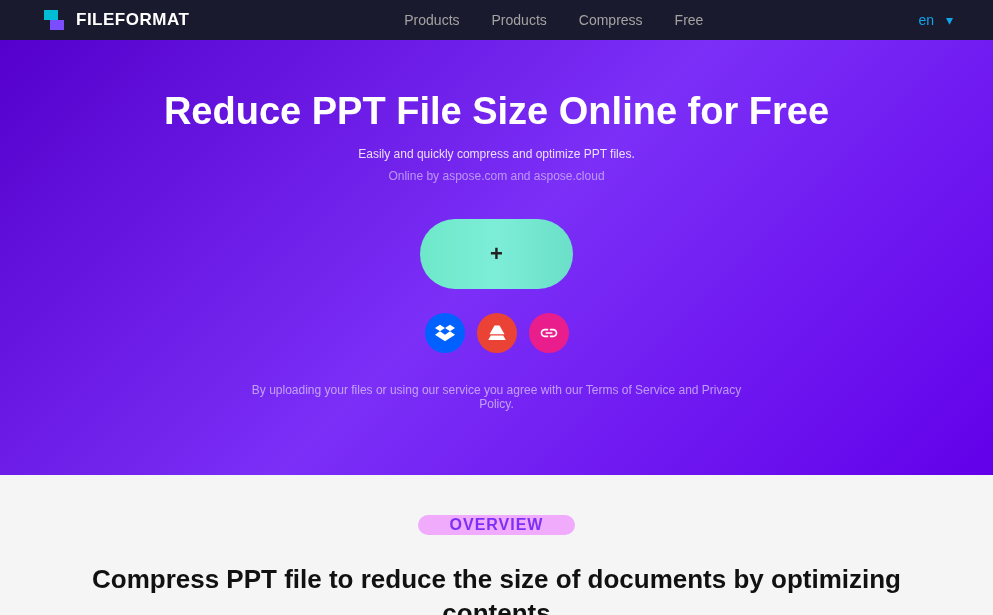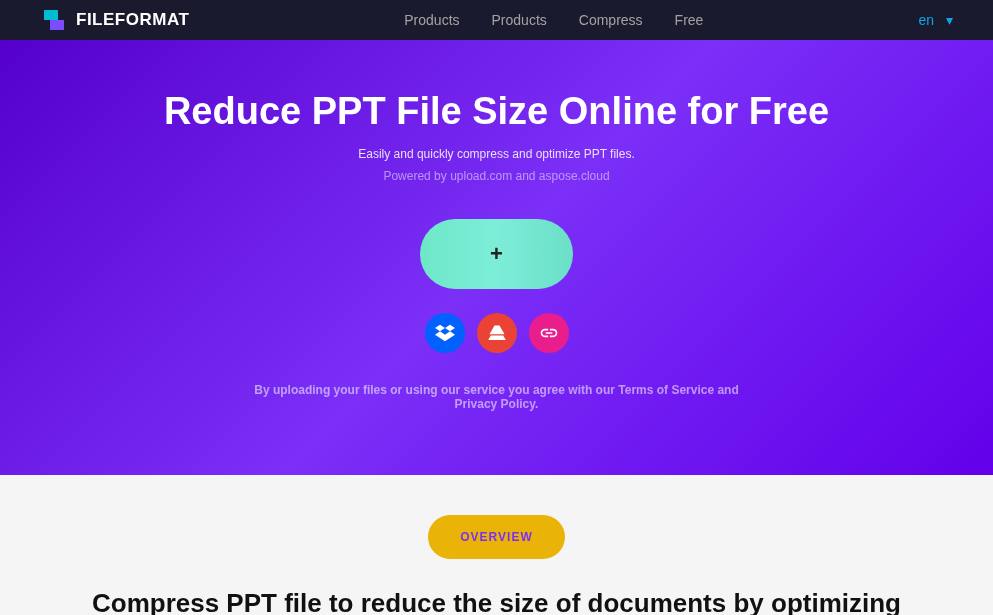--- a/index.html
+++ b/index.html
@@ -112,35 +112,34 @@
       font-size: 18px;
       color: white;
     }
     .cloud-dropbox { background: #0061ff; }
     .cloud-gdrive { background: #ea4335; }
     .cloud-link { background: #e91e8c; }
     .hero-terms {
       color: rgba(255,255,255,0.55);
       font-size: 12px;
       max-width: 500px;
-      font-weight: bold;
     }
 
     
     .content-section {
       background: #f5f5f5;
       padding: 40px 80px 30px;
       text-align: center;
     }
     .overview-badge {
-      background: #eab308;
+      background: #f0abfc;
       color: #7b2ff7;
       border-radius: 30px;
-      padding: 15px 32px;
-      font-size: 12px;
+      padding: 1px 32px;
+      font-size: 16px;
       font-weight: 600;
       letter-spacing: 1px;
       display: inline-block;
       margin-bottom: 28px;
     }
     .content-title {
       font-size: 26px;
       font-weight: bold;
       color: #111;
       margin-bottom: 20px;
@@ -169,21 +168,21 @@
   </div>
   <div class="navbar-lang">
     <span>en</span>
     <span>▾</span>
   </div>
 </nav>
 
 <section class="hero">
   <h1 class="hero-title">Reduce PPT File Size Online for Free</h1>
   <p class="hero-subtitle">Easily and quickly compress and optimize PPT files.</p>
-  <p class="hero-powered">Powered by upload.com and aspose.cloud</p>
+  <p class="hero-powered">Online by aspose.com and aspose.cloud</p>
   <button class="upload-btn">
     <span class="upload-plus">+</span>
   </button>
   <div class="cloud-icons">
     <div class="cloud-icon cloud-dropbox" title="Dropbox">
       <svg width="20" height="20" viewBox="0 0 24 24" fill="white">
         <path d="M6 2L12 6 6 10 0 6zM18 2L24 6 18 10 12 6zM0 14l6-4 6 4-6 4zM18 10l6 4-6 4-6-4zM6 18l6-4 6 4-6 4z"></path>
       </svg>
     </div>
     <div class="cloud-icon cloud-gdrive" title="Google Drive">

